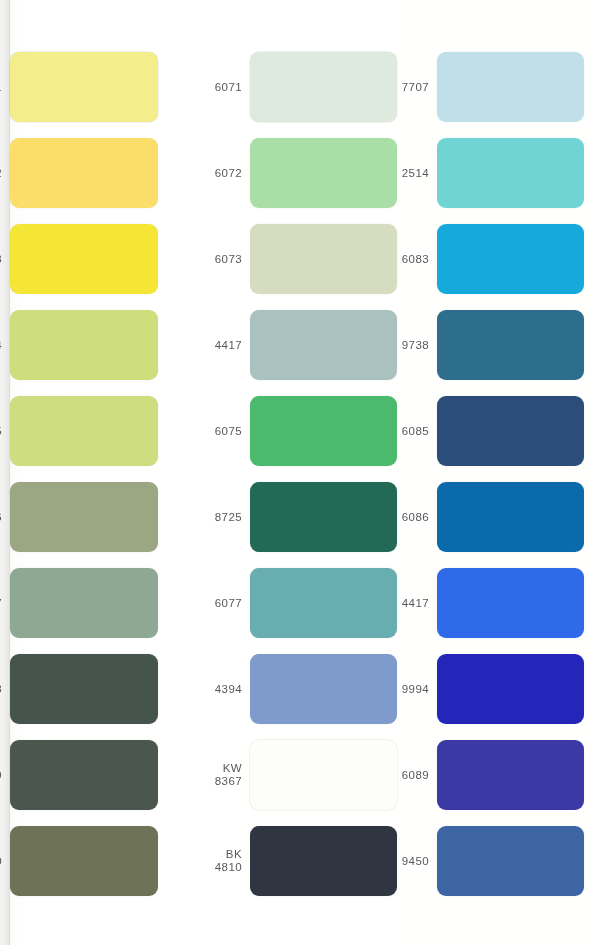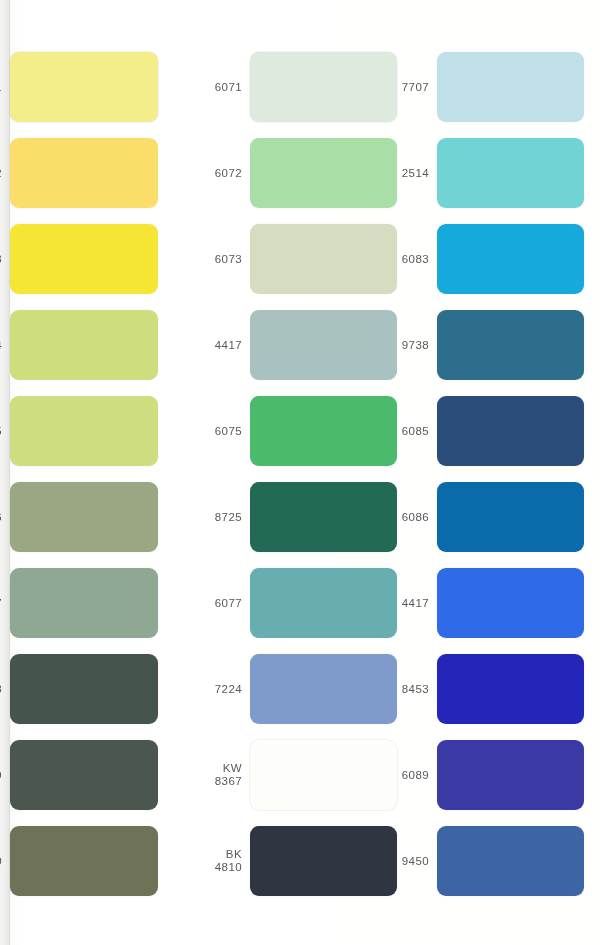--- a/index.html
+++ b/index.html
@@ -212,21 +212,21 @@
         <div class="swatch-chip" style="background: rgb(34, 106, 85);"></div>
       </div>
       <div class="swatch-cell col-1" style="top: 560px;">
         <div class="swatch-code">
           <span class="num">6077</span>
         </div>
         <div class="swatch-chip" style="background: rgb(104, 174, 176);"></div>
       </div>
       <div class="swatch-cell col-1" style="top: 646px;">
         <div class="swatch-code">
-          <span class="num">7224</span>
+          <span class="num">4394</span>
         </div>
         <div class="swatch-chip" style="background: rgb(127, 155, 203);"></div>
       </div>
       <div class="swatch-cell col-1" style="top: 732px;">
         <div class="swatch-code">
           <span class="prefix">KW</span>
           <span class="num">8367</span>
         </div>
         <div class="swatch-chip light-edge" style="background: rgb(253, 253, 250);"></div>
       </div>
@@ -274,21 +274,21 @@
         <div class="swatch-chip" style="background: rgb(10, 106, 170);"></div>
       </div>
       <div class="swatch-cell col-2" style="top: 560px;">
         <div class="swatch-code">
           <span class="num">4417</span>
         </div>
         <div class="swatch-chip" style="background: rgb(47, 106, 232);"></div>
       </div>
       <div class="swatch-cell col-2" style="top: 646px;">
         <div class="swatch-code">
-          <span class="num">8453</span>
+          <span class="num">9994</span>
         </div>
         <div class="swatch-chip" style="background: rgb(36, 38, 186);"></div>
       </div>
       <div class="swatch-cell col-2" style="top: 732px;">
         <div class="swatch-code">
           <span class="num">6089</span>
         </div>
         <div class="swatch-chip" style="background: rgb(59, 58, 164);"></div>
       </div>
       <div class="swatch-cell col-2" style="top: 818px;">

